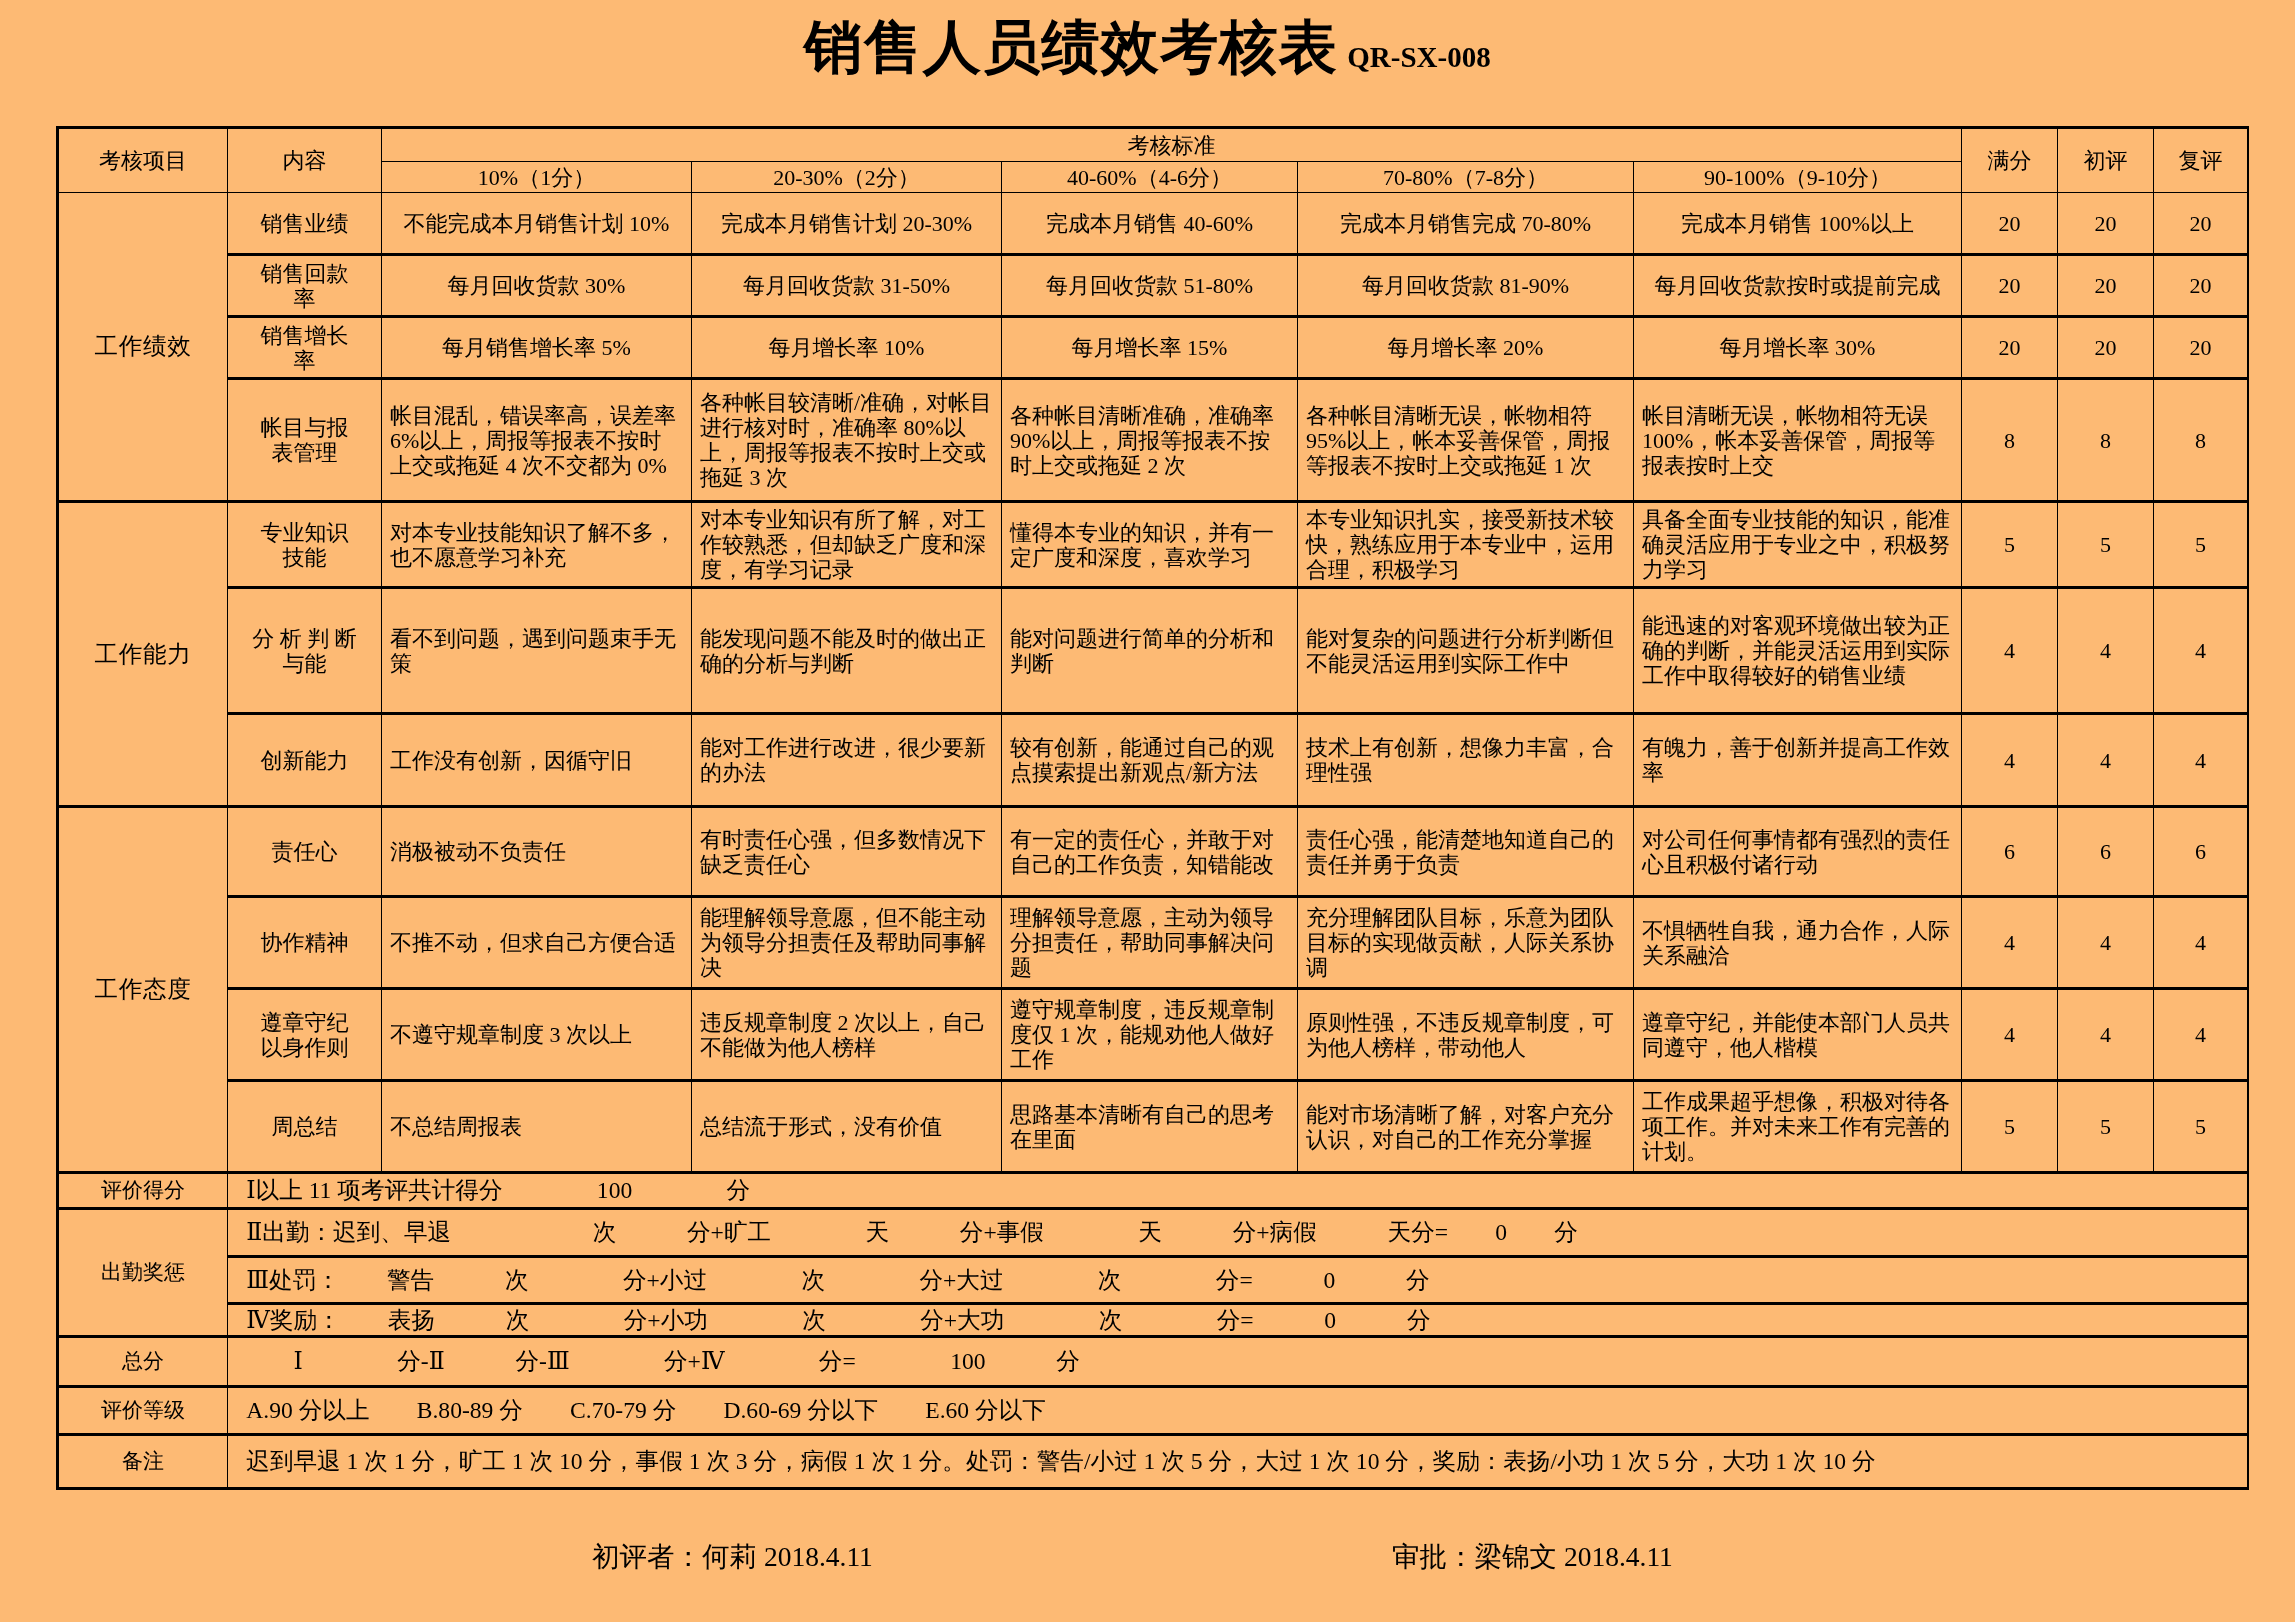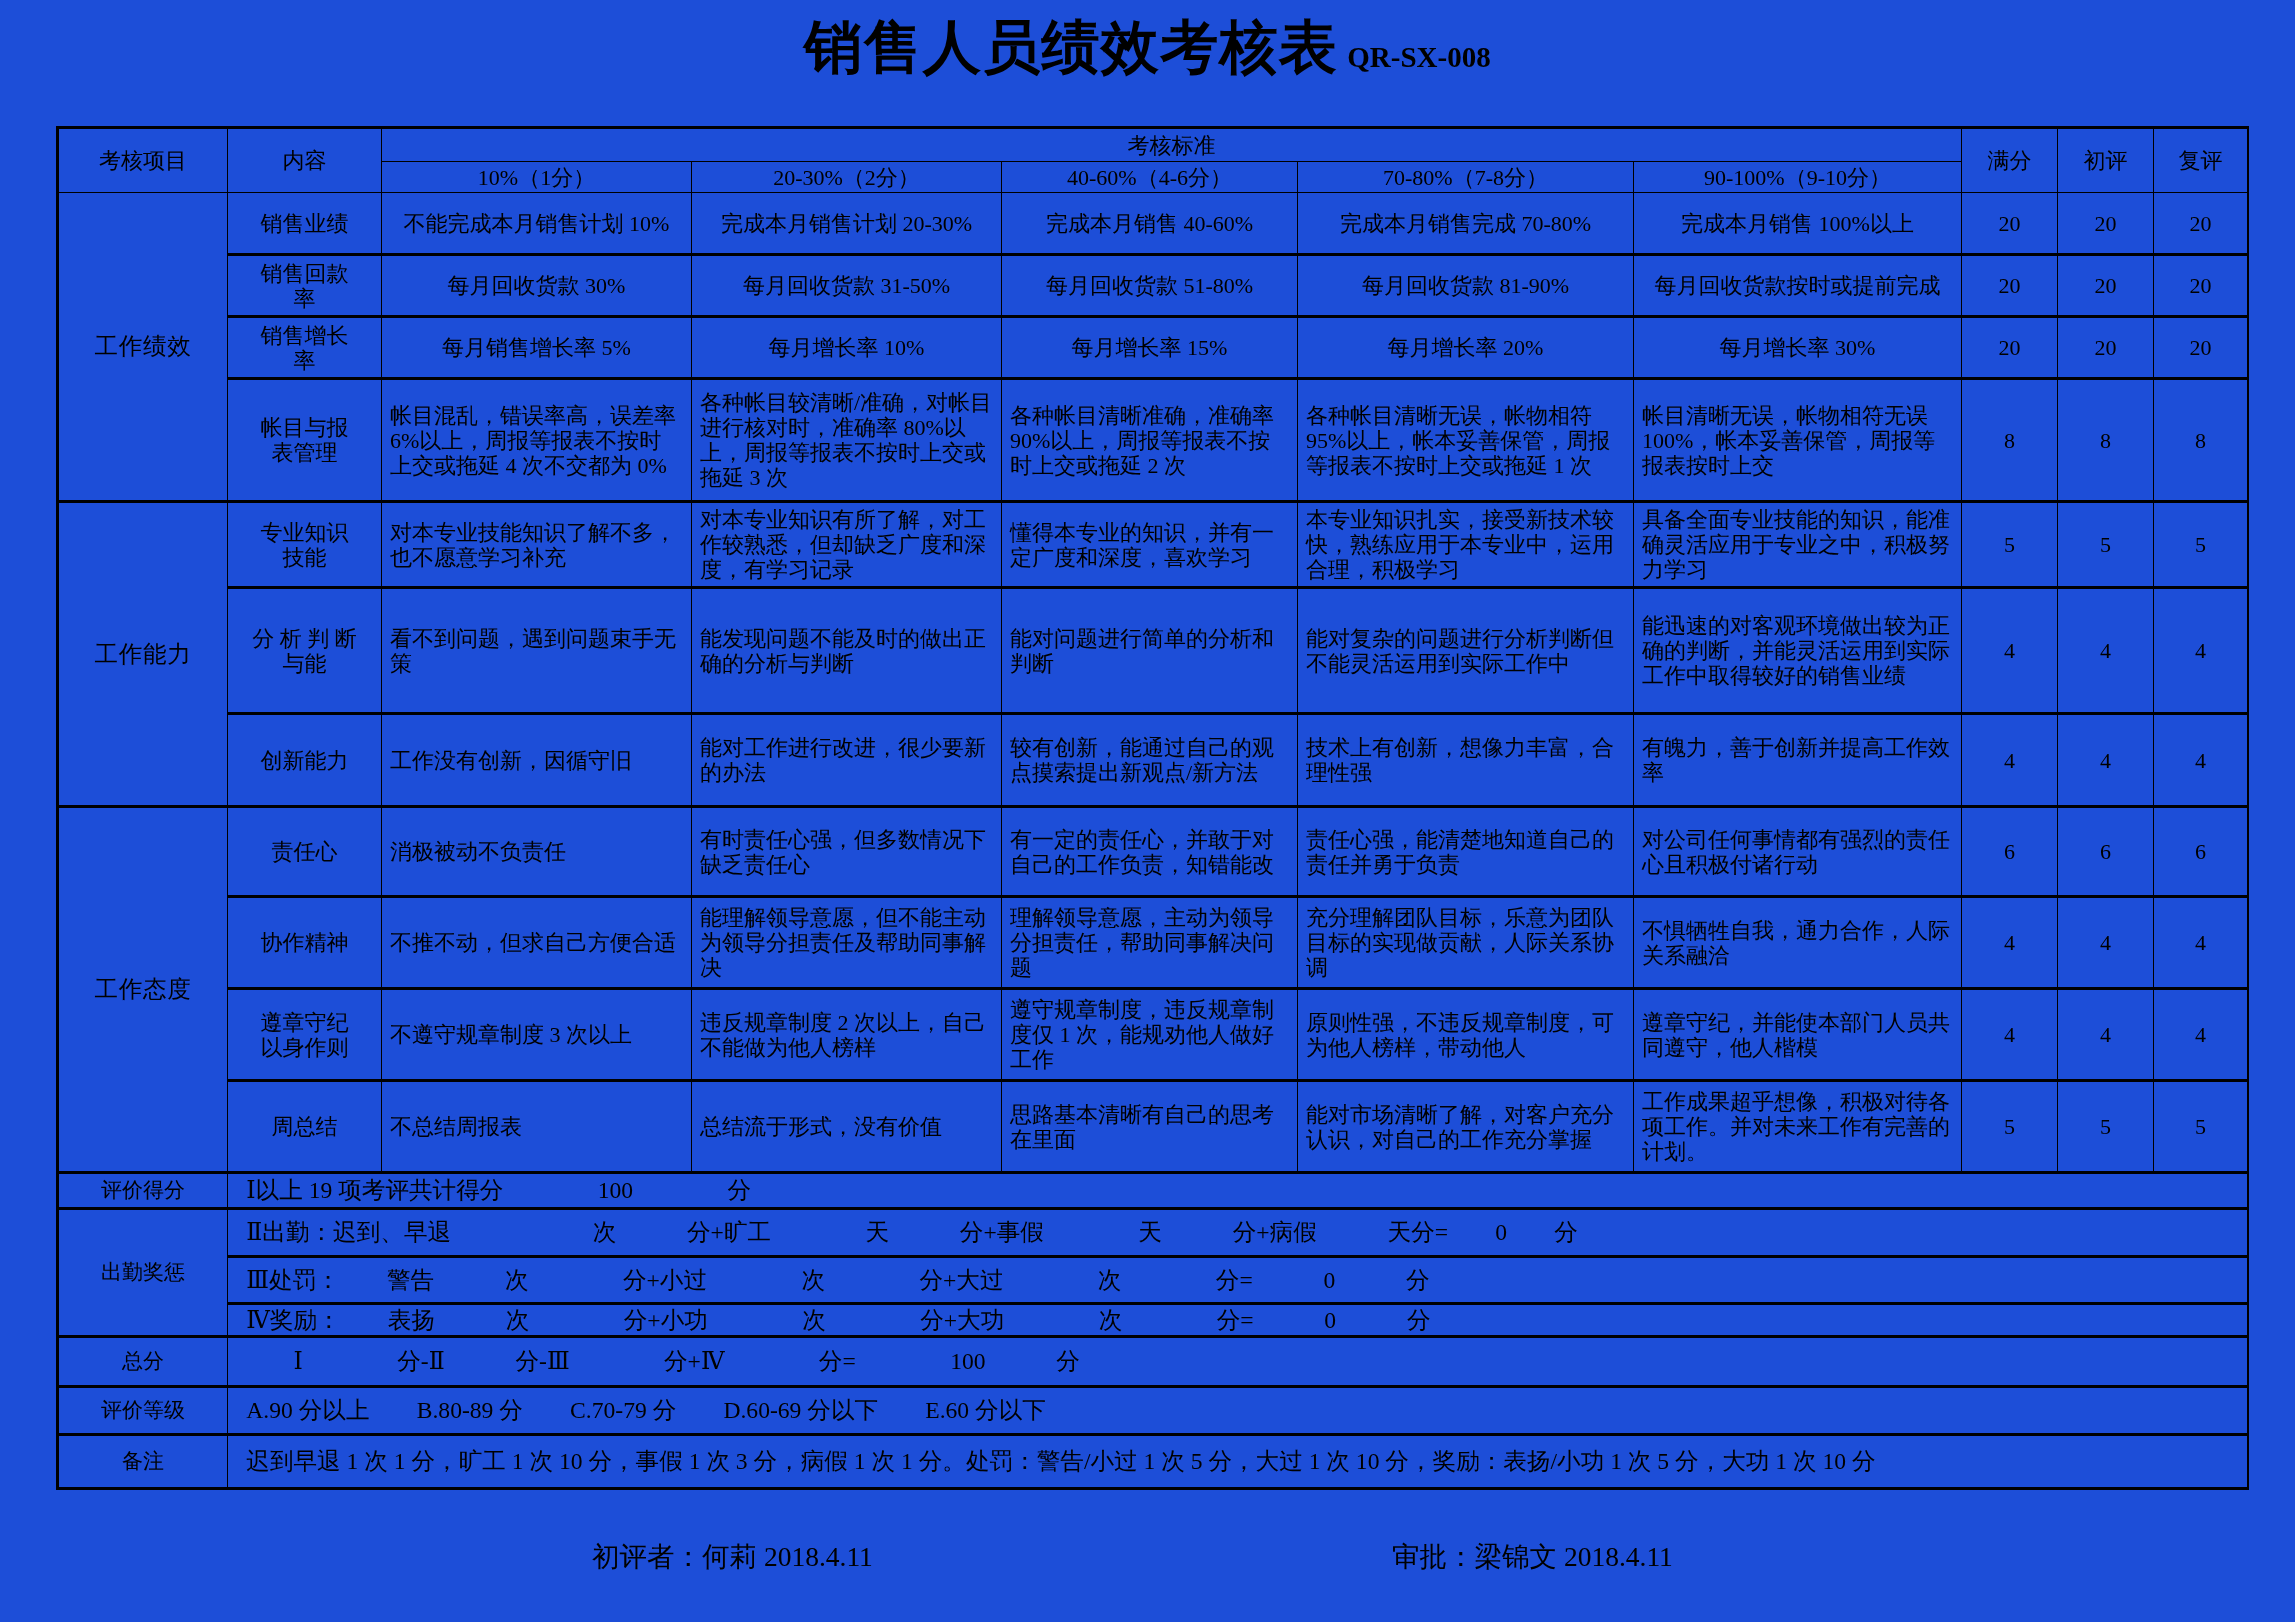--- a/index.html
+++ b/index.html
@@ -1,18 +1,18 @@
 <!DOCTYPE html>
 <html style="font-size:10.5px"><head>
 <meta charset="utf-8">
 <style>
   html,body{margin:0;padding:0;background:#fff;}
   body{width:2295px;height:1623px;position:relative;
        font-family:"Liberation Serif","DejaVu Serif",serif;color:#000;}
-  .page{position:absolute;inset:0;background:#1d4ed8;}
+  .page{position:absolute;inset:0;background:#fdba74;}
   .title-line{position:absolute;top:9.2px;left:0;width:100%;text-align:center;white-space:nowrap;}
   .title{font-size:58px;font-weight:bold;letter-spacing:1.3px;}
   .doc-code{font-size:29px;font-weight:bold;margin-left:9.2px;}
   .table-wrap{position:absolute;left:56px;top:126px;width:2189px;border:2px solid #000;}
   table{border-collapse:collapse;table-layout:fixed;width:2189px;}
   td{border:1.3px solid #000;vertical-align:middle;overflow:hidden;
      font-size:22px;line-height:25px;padding:1.3px 6.5px;}
   
   .info-table td{height:41px;text-align:center;font-size:23.6px;border-bottom-width:3.3px;}
   
@@ -202,21 +202,21 @@
         <td class="std">思路基本清晰有自己的思考在里面</td>
         <td class="std">能对市场清晰了解，对客户充分认识，对自己的工作充分掌握</td>
         <td class="std">工作成果超乎想像，积极对待各项工作。并对未来工作有完善的计划。</td>
         <td class="sc">5</td>
         <td class="sc">5</td>
         <td class="sc">5</td>
       </tr>
 
       <tr class="tk" style="height:36px">
         <td class="botlbl">评价得分</td>
-        <td class="bottxt" colspan="9">Ⅰ以上 19 项考评共计得分　　　　100　　　　分</td>
+        <td class="bottxt" colspan="9">Ⅰ以上 11 项考评共计得分　　　　100　　　　分</td>
       </tr>
 
       <tr class="tk" style="height:48px">
         <td class="botlbl" rowspan="3">出勤奖惩</td>
         <td class="bottxt" colspan="9">Ⅱ出勤：迟到、早退　　　　　　次　　　分+旷工　　　　天　　　分+事假　　　　天　　　分+病假　　　天分=　　0　　分</td>
       </tr>
       <tr class="tk" style="height:47px">
         <td class="bottxt" colspan="9">Ⅲ处罚：　　警告　　　次　　　　分+小过　　　　次　　　　分+大过　　　　次　　　　分=　　　0　　　分</td>
       </tr>
       <tr class="tk" style="height:33px">

